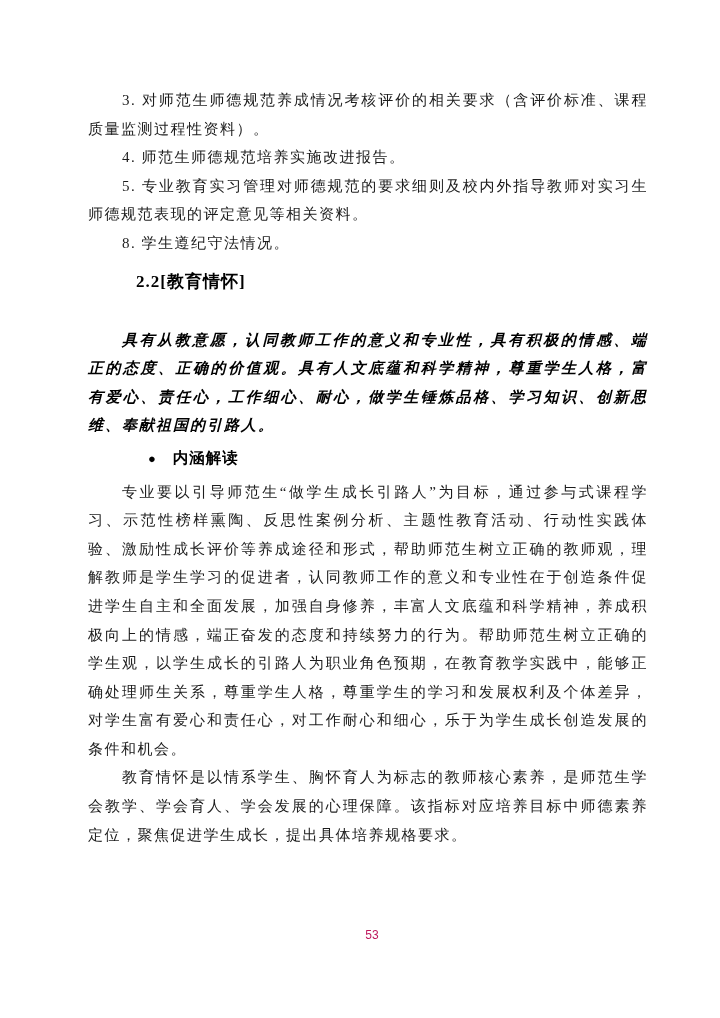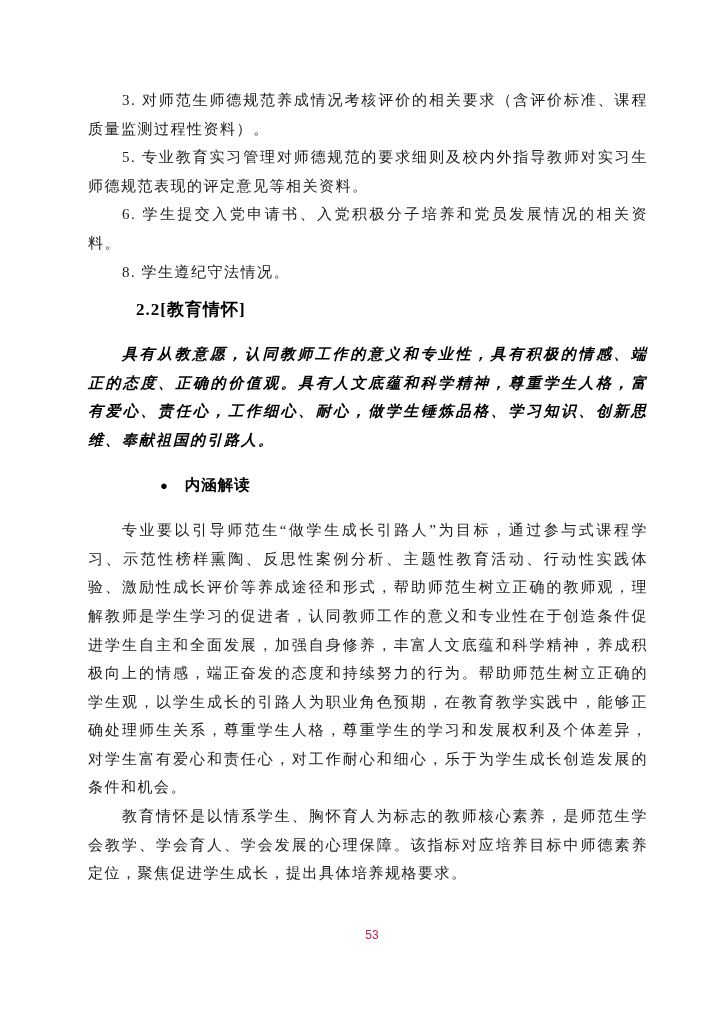--- a/index.html
+++ b/index.html
@@ -25,36 +25,36 @@
   .body-par {
     margin: 0;
     font-size: 15px;
     line-height: 28.6px;
     letter-spacing: 1.5px;
     text-align: justify;
     text-justify: inter-character;
     text-indent: 34px;
   }
   .section-heading {
-    margin: 9px 0 15px 0;
+    margin: 9px 0 29px 0;
     padding-left: 48px;
     font-size: 17px;
     line-height: 30px;
     font-weight: bold;
     color: #000000;
     letter-spacing: 1px;
   }
   .bold-par {
     font-weight: bold;
     color: #000000;
     letter-spacing: 2px;
     font-style: italic;
   }
   .bullet-line {
-    margin: 16px;
+    margin: 4px;
     padding-left: 56px;
     font-size: 15.5px;
     line-height: 28.6px;
     font-weight: bold;
     color: #000000;
     letter-spacing: 1px;
   }
   .bullet-line .marker {
     display: inline-block;
     margin-right: 16px;
@@ -71,22 +71,22 @@
     color: #be185d;
   }
 </style>
 </head>
 <body>
 
 <div class="page">
   <div class="content">
 
     <p class="body-par">3. 对师范生师德规范养成情况考核评价的相关要求（含评价标准、课程质量监测过程性资料）。</p>
+    <p class="body-par">4. 师范生师德规范培养实施改进报告。</p>
     <p class="body-par">5. 专业教育实习管理对师德规范的要求细则及校内外指导教师对实习生师德规范表现的评定意见等相关资料。</p>
-    <p class="body-par">6. 学生提交入党申请书、入党积极分子培养和党员发展情况的相关资料。</p>
     <p class="body-par">8. 学生遵纪守法情况。</p>
 
     <h2 class="section-heading">2.2[教育情怀]</h2>
 
     <p class="body-par bold-par">具有从教意愿，认同教师工作的意义和专业性，具有积极的情感、端正的态度、正确的价值观。具有人文底蕴和科学精神，尊重学生人格，富有爱心、责任心，工作细心、耐心，做学生锤炼品格、学习知识、创新思维、奉献祖国的引路人。</p>
 
     <p class="bullet-line">
       <span class="marker">●</span><span>内涵解读</span>
     </p>
 

